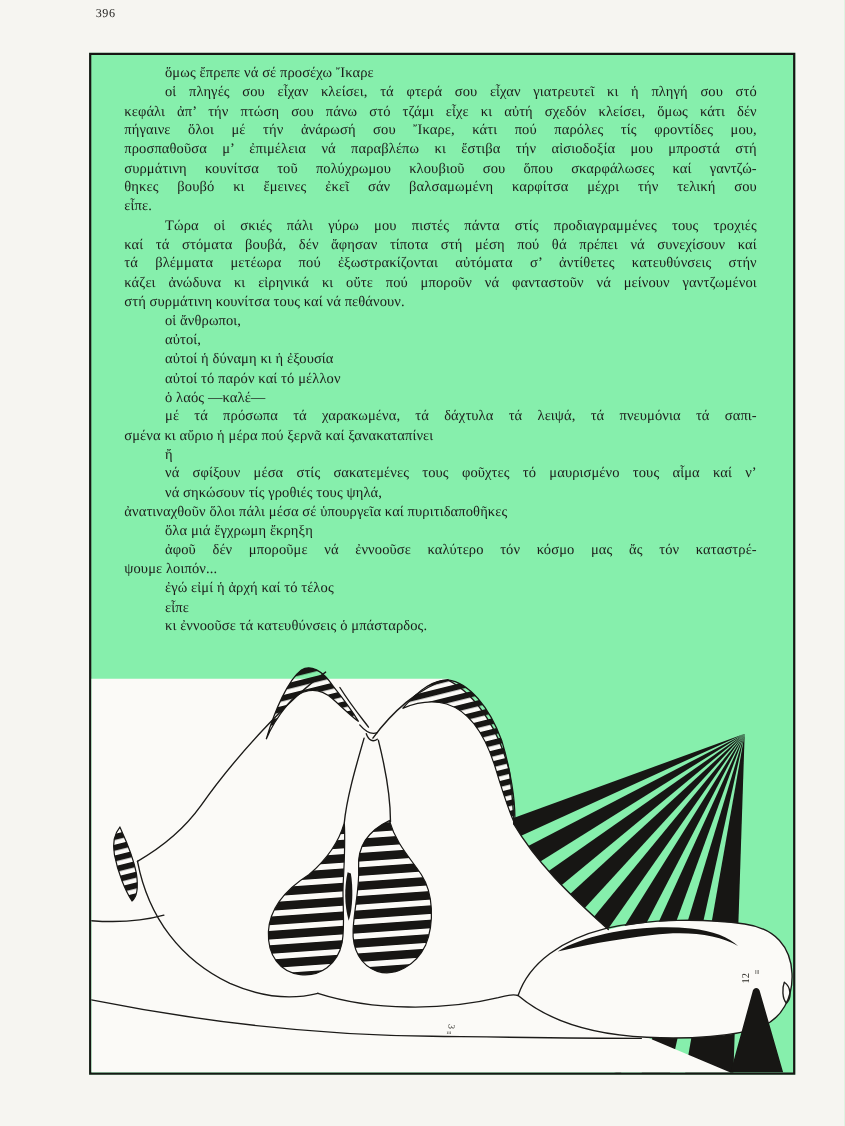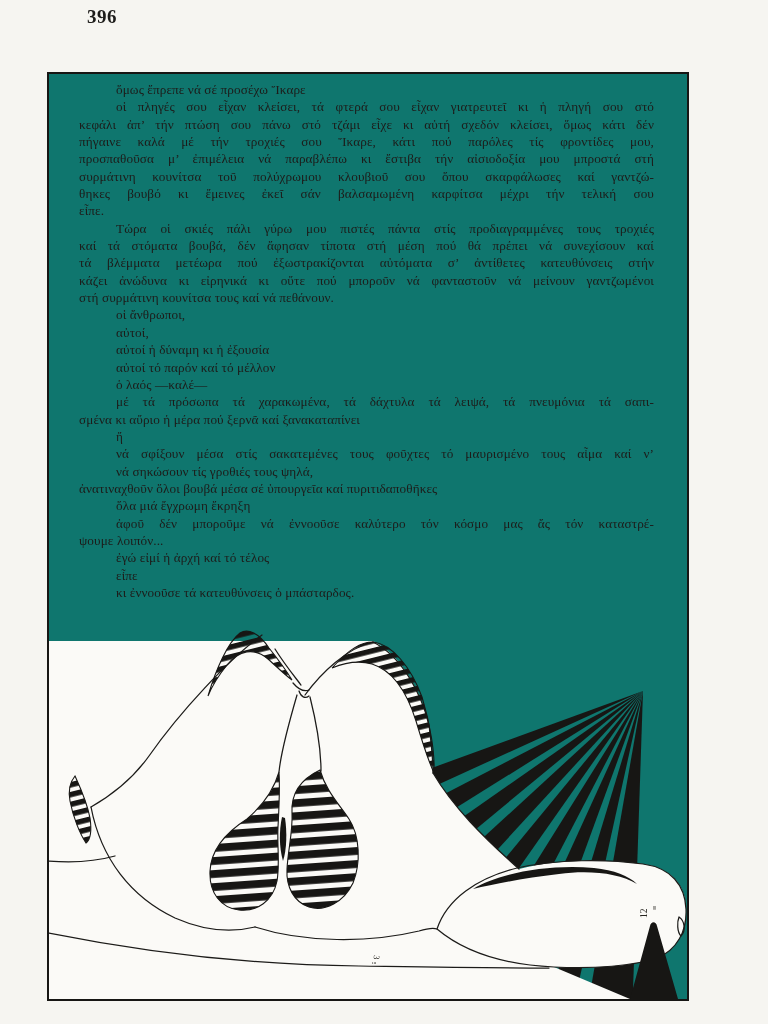--- a/index.html
+++ b/index.html
@@ -4,25 +4,25 @@
 <style>
   html,body{margin:0;padding:0;}
   body{
     width:768px;height:1024px;position:relative;overflow:hidden;
     background:#f6f5f1;
     font-family:"Liberation Serif","DejaVu Serif",serif;
     color:#1d1c1a;
   }
   .page-number{
     position:absolute;left:87px;top:6px;
-    font-size:19px;font-weight:700;letter-spacing:.5px;
+    font-size:11px;font-weight:400;letter-spacing:.5px;
   }
   .frame{
-    position:absolute;left:47px;top:48px;width:638px;height:925px;
-    border:2.6px solid #171614;background:#0f766e;margin-top:24px;
+    position:absolute;left:81px;top:48px;width:638px;height:925px;
+    border:2.6px solid #171614;background:#86efac;
   }
   .textcol{
     position:absolute;left:30px;right:33px;top:7px;
   }
   .tl{
     height:17.35px;line-height:17.35px;font-size:13.2px;
     overflow:hidden;white-space:normal;
     letter-spacing:.1px;
   }
   .tl.ind{padding-left:37px;}
@@ -35,41 +35,41 @@
 <body>
 
 <div class="page-number">396</div>
 
 <div class="frame">
 
   <div class="textcol">
       <div class="tl ind">ὅμως ἔπρεπε νά σέ προσέχω Ἴκαρε</div>
       <div class="tl ind jst">οἱ πληγές σου εἶχαν κλείσει, τά φτερά σου εἶχαν γιατρευτεῖ κι ἡ πληγή σου στό</div>
       <div class="tl jst">κεφάλι ἀπ’ τήν πτώση σου πάνω στό τζάμι εἶχε κι αὐτή σχεδόν κλείσει, ὅμως κάτι δέν</div>
-      <div class="tl jst">πήγαινε καλά μέ τήν τροχιές σου Ἴκαρε, κάτι πού παρόλες τίς φροντίδες μου,</div>
+      <div class="tl jst">πήγαινε ὅλοι μέ τήν ἀνάρωσή σου Ἴκαρε, κάτι πού παρόλες τίς φροντίδες μου,</div>
       <div class="tl jst">προσπαθοῦσα μ’ ἐπιμέλεια νά παραβλέπω κι ἔστιβα τήν αἰσιοδοξία μου μπροστά στή</div>
       <div class="tl jst">συρμάτινη κουνίτσα τοῦ πολύχρωμου κλουβιοῦ σου ὅπου σκαρφάλωσες καί γαντζώ-</div>
       <div class="tl jst">θηκες βουβό κι ἔμεινες ἐκεῖ σάν βαλσαμωμένη καρφίτσα μέχρι τήν τελική σου</div>
       <div class="tl">εἶπε.</div>
       <div class="tl ind jst">Τώρα οἱ σκιές πάλι γύρω μου πιστές πάντα στίς προδιαγραμμένες τους τροχιές</div>
       <div class="tl jst">καί τά στόματα βουβά, δέν ἄφησαν τίποτα στή μέση πού θά πρέπει νά συνεχίσουν καί</div>
       <div class="tl jst">τά βλέμματα μετέωρα πού ἐξωστρακίζονται αὐτόματα σ’ ἀντίθετες κατευθύνσεις στήν</div>
       <div class="tl jst">κάζει ἀνώδυνα κι εἰρηνικά κι οὔτε πού μποροῦν νά φανταστοῦν νά μείνουν γαντζωμένοι</div>
       <div class="tl">στή συρμάτινη κουνίτσα τους καί νά πεθάνουν.</div>
       <div class="tl ind">οἱ ἄνθρωποι,</div>
       <div class="tl ind">αὐτοί,</div>
       <div class="tl ind">αὐτοί ἡ δύναμη κι ἡ ἐξουσία</div>
       <div class="tl ind">αὐτοί τό παρόν καί τό μέλλον</div>
       <div class="tl ind">ὁ λαός —καλέ—</div>
       <div class="tl ind jst">μέ τά πρόσωπα τά χαρακωμένα, τά δάχτυλα τά λειψά, τά πνευμόνια τά σαπι-</div>
       <div class="tl">σμένα κι αὔριο ἡ μέρα πού ξερνᾶ καί ξανακαταπίνει</div>
       <div class="tl ind">ἤ</div>
       <div class="tl ind jst">νά σφίξουν μέσα στίς σακατεμένες τους φοῦχτες τό μαυρισμένο τους αἷμα καί ν’</div>
       <div class="tl ind">νά σηκώσουν τίς γροθιές τους ψηλά,</div>
-      <div class="tl">ἀνατιναχθοῦν ὅλοι βουβά μέσα σέ ὑπουργεῖα καί πυριτιδαποθῆκες</div>
+      <div class="tl">ἀνατιναχθοῦν ὅλοι πάλι μέσα σέ ὑπουργεῖα καί πυριτιδαποθῆκες</div>
       <div class="tl ind">ὅλα μιά ἔγχρωμη ἔκρηξη</div>
       <div class="tl ind jst">ἀφοῦ δέν μποροῦμε νά ἐννοοῦσε καλύτερο τόν κόσμο μας ἄς τόν καταστρέ-</div>
       <div class="tl">ψουμε λοιπόν...</div>
       <div class="tl ind">ἐγώ εἰμί ἡ ἀρχή καί τό τέλος</div>
       <div class="tl ind">εἶπε</div>
       <div class="tl ind">κι ἐννοοῦσε τά κατευθύνσεις ὁ μπάσταρδος.</div>
     </div>
 
   <svg class="art" viewBox="0 0 638 378" preserveAspectRatio="none" xmlns="http://www.w3.org/2000/svg">
     <defs>

